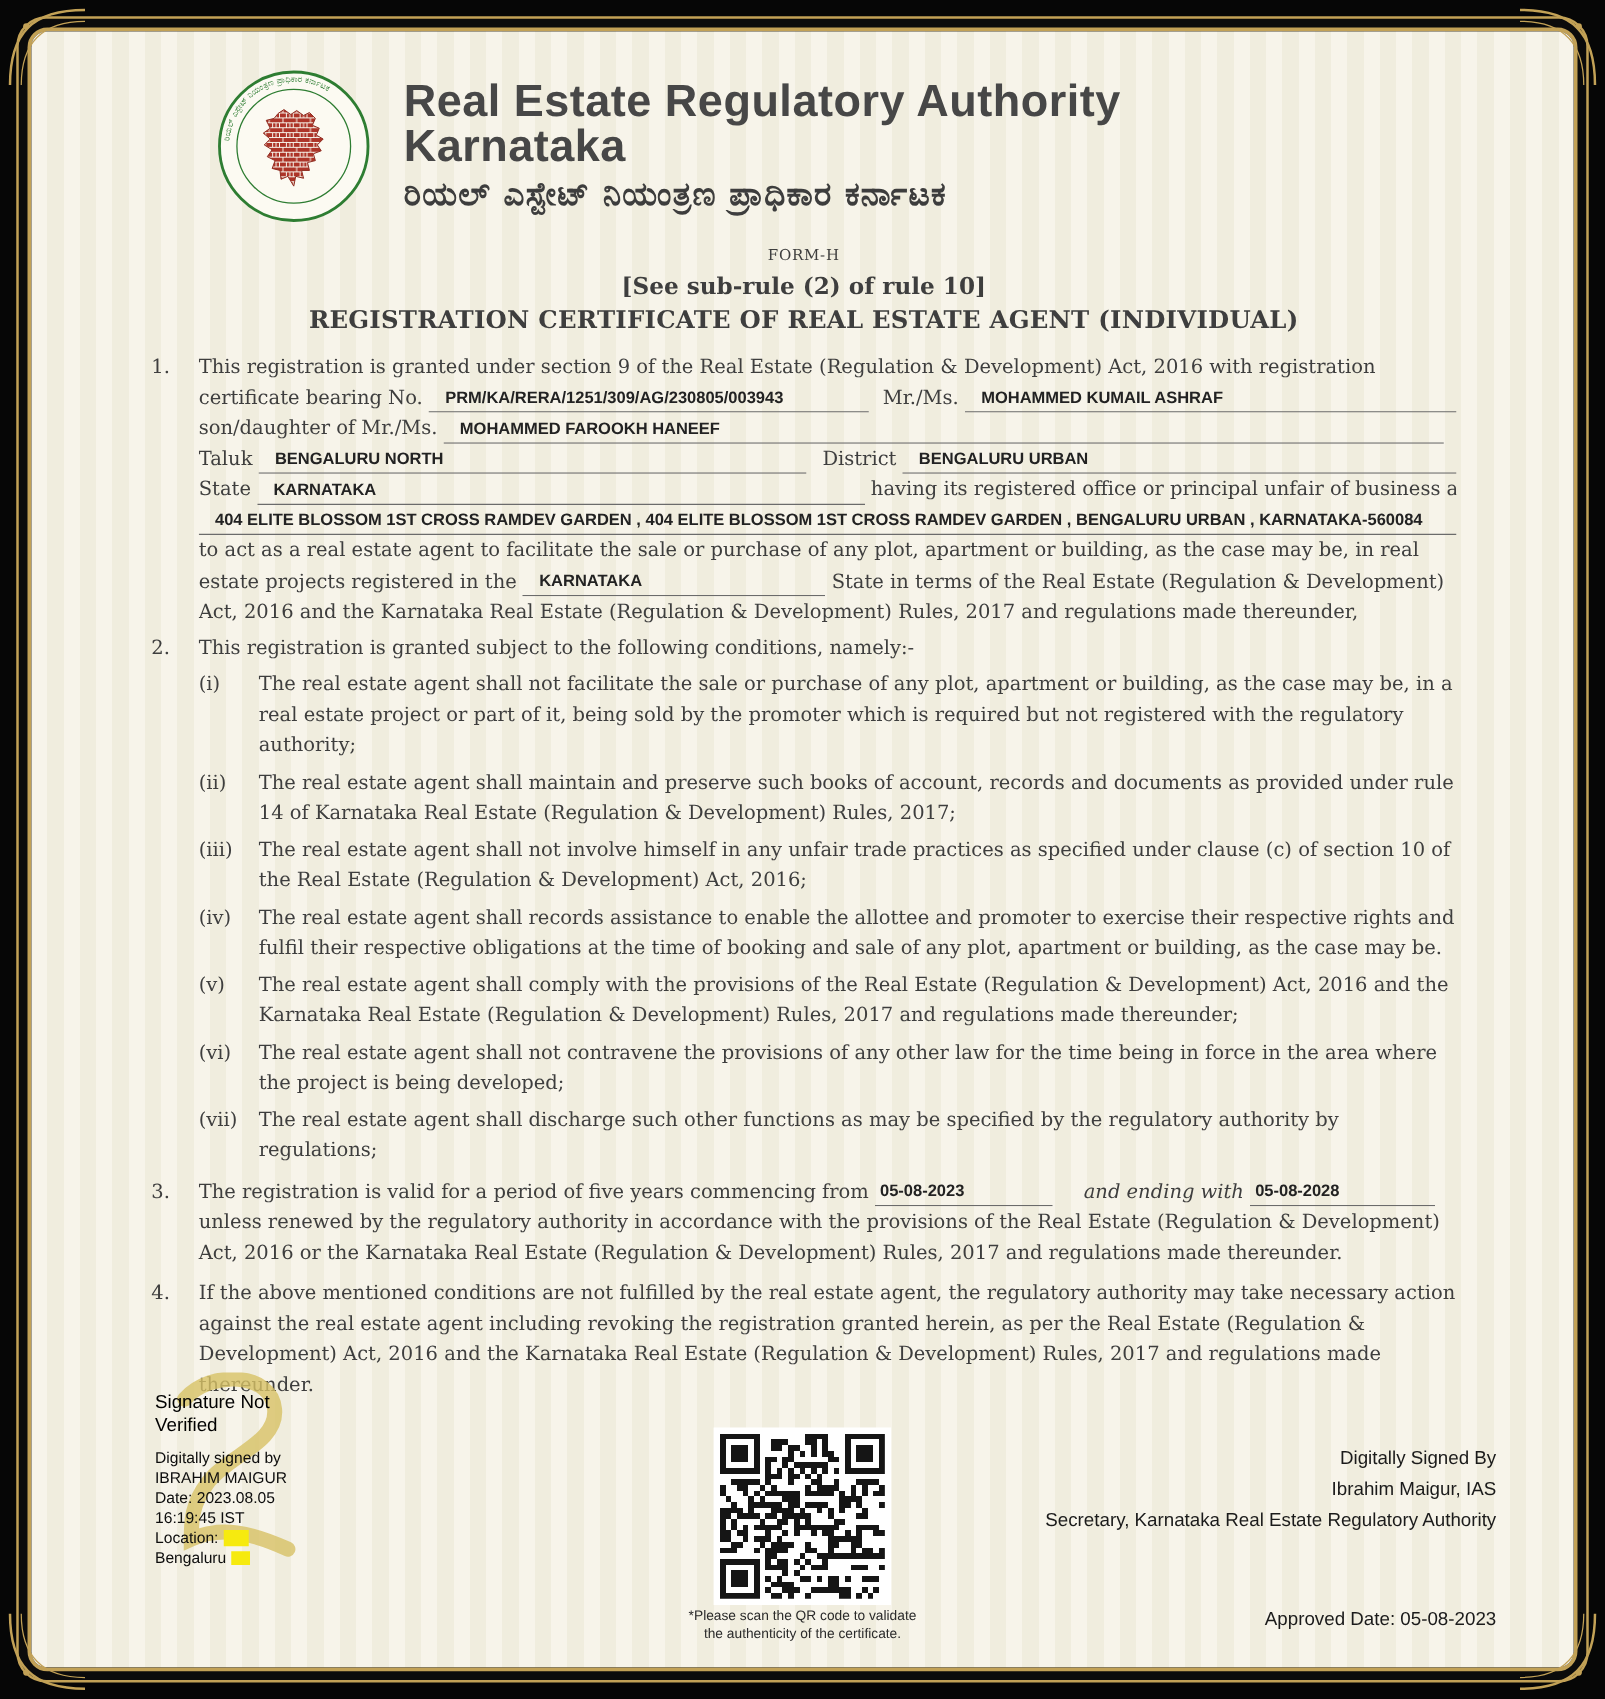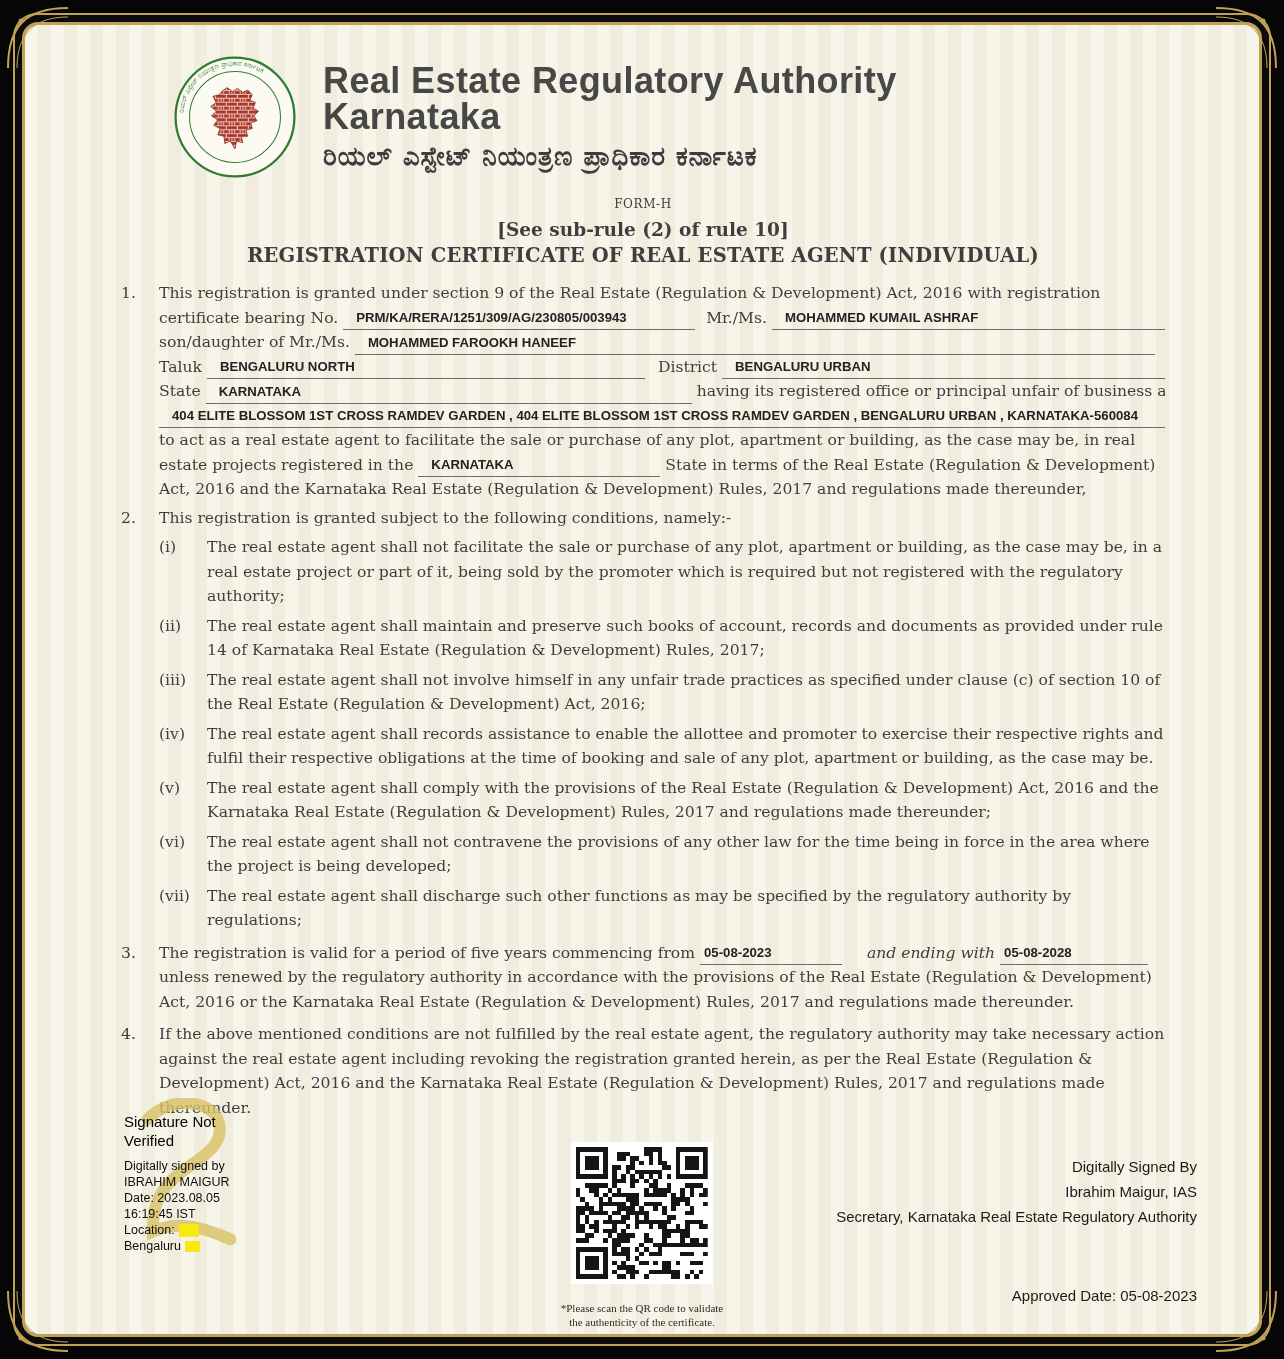--- a/index.html
+++ b/index.html
@@ -72,21 +72,21 @@
   .sig-details{
     position:relative;z-index:1;margin-top:8px;font-family:"Liberation Sans", sans-serif;
     font-size:12.5px;color:#0d0d0d;line-height:16px;
   }
   .hl{display:inline-block;width:20px;height:13px;background:#f6ea0f;vertical-align:middle;margin-left:4px;}
   .hl.small{width:15px;height:11px;}
 
   .qrblock{position:absolute;left:50%;top:2px;transform:translateX(-50%);text-align:center;}
   .qr-box{background:#ffffff;padding:5px;display:inline-block;line-height:0;}
   .qr-caption{
-    margin-top:17px;font-family:Liberation Serif, serif;font-size:11px;
+    margin-top:2px;font-family:Liberation Sans, sans-serif;font-size:11px;
     line-height:14px;color:#2a2a2a;
   }
 
   .signedby{
     position:absolute;right:4px;top:14px;text-align:right;
     font-family:"Liberation Sans", sans-serif;font-size:15px;color:#1b1b1b;line-height:25px;
   }
   .approved{
     position:absolute;right:4px;bottom:12px;
     font-family:"Liberation Sans", sans-serif;font-size:15px;color:#1b1b1b;

